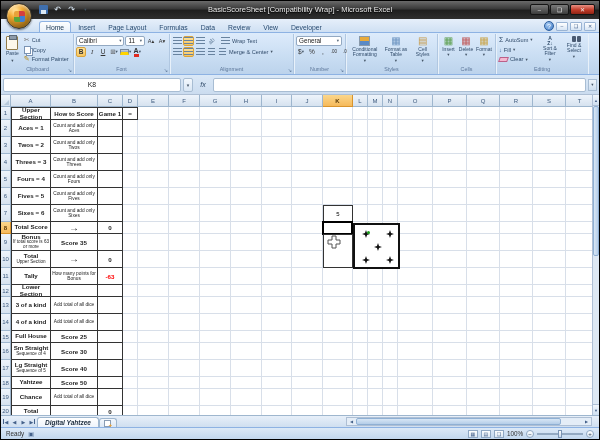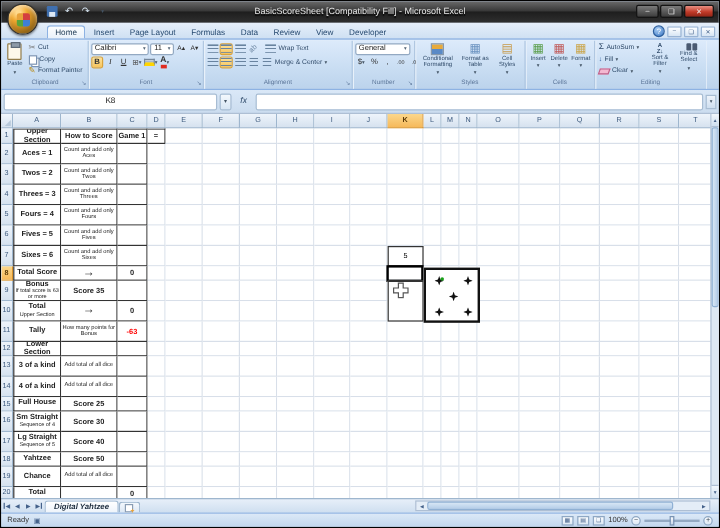--- a/index.html
+++ b/index.html
@@ -175,21 +175,21 @@
       <div class="ic">
           <span>↶</span>
         </div>
       <div class="ic">
           <span>↷</span>
         </div>
       <div class="ic">
           <span class="caret">▾</span>
         </div>
     </div>
-    <div class="title">BasicScoreSheet  [Compatibility Fill] - Microsoft Excel</div>
+    <div class="title">BasicScoreSheet  [Compatibility Wrap] - Microsoft Excel</div>
     <div class="winbtns">
       <div class="winbtn">
           <span>–</span>
         </div>
       <div class="winbtn">
           <span>❏</span>
         </div>
       <div class="winbtn close">
           <span>✕</span>
         </div>

